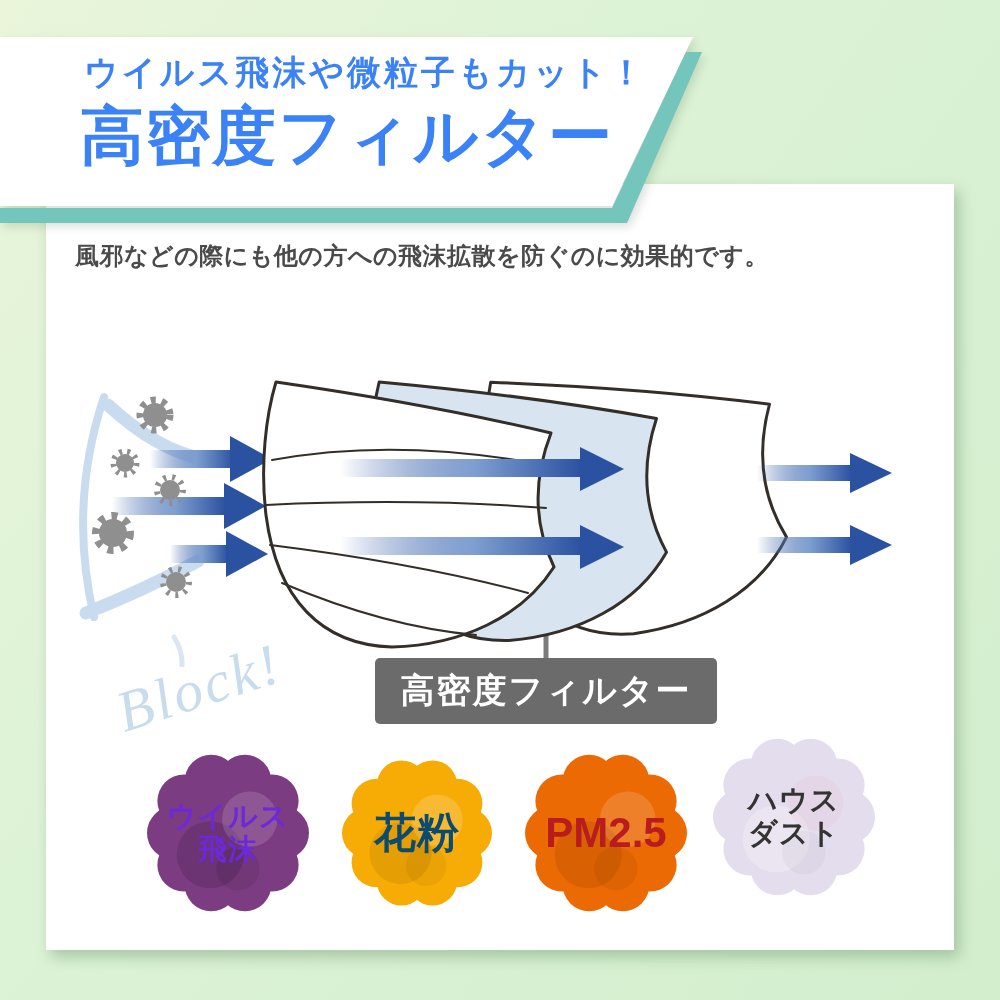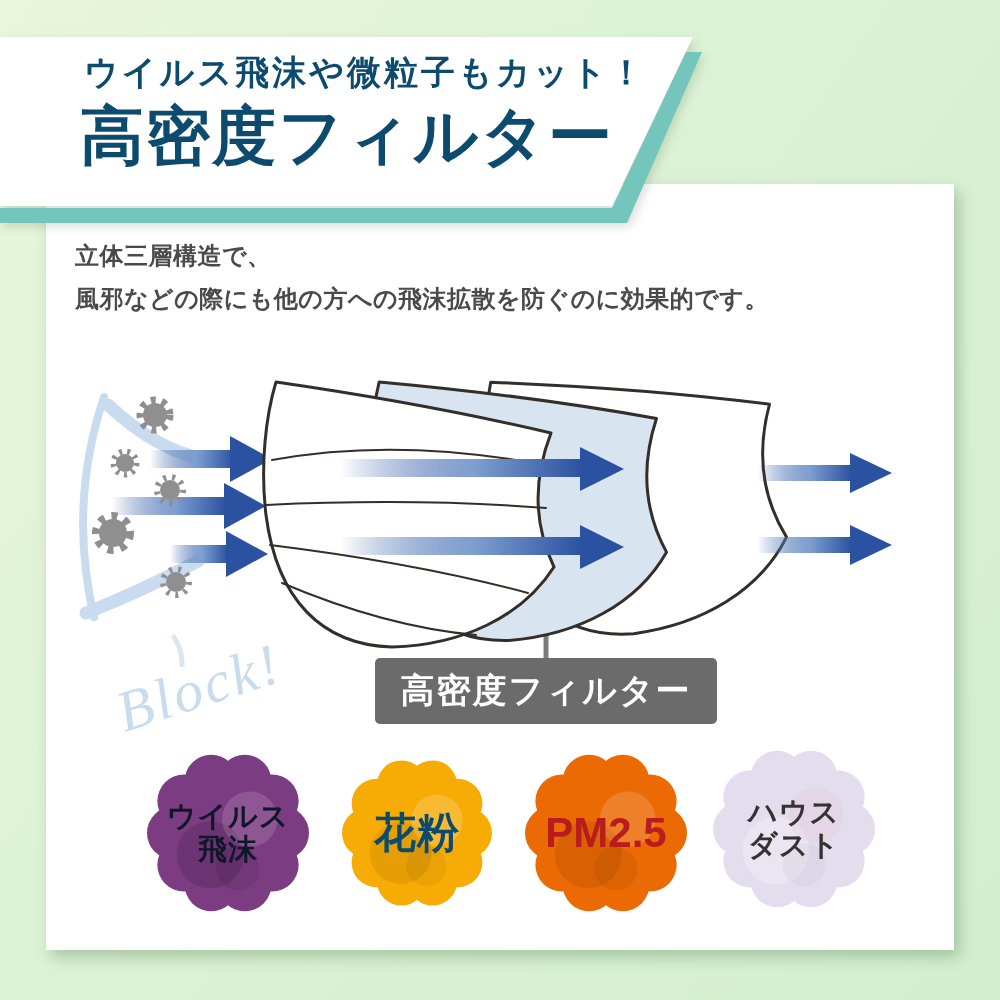--- a/index.html
+++ b/index.html
@@ -8,21 +8,21 @@
     font-family:"Liberation Sans","DejaVu Sans",sans-serif;
     background:linear-gradient(125deg,#eaf5da 0%,#ddf3d6 38%,#d2eecd 100%);
   }
   .card{
     position:absolute;left:46px;top:184px;width:908px;height:766px;
     background:#ffffff;box-shadow:5px 7px 14px rgba(105,145,105,.45);
   }
   
   .header-svg{position:absolute;left:0;top:0;width:1000px;height:240px;
     filter:drop-shadow(3px 4px 5px rgba(60,90,60,.18));}
-  .header-text{position:absolute;left:84px;top:52px;color:#0c4a6e;}
+  .header-text{position:absolute;left:84px;top:52px;color:#3b82f6;}
   .subtitle{font-size:34px;font-weight:bold;letter-spacing:3px;line-height:1.2;}
   .title{font-size:64px;font-weight:bold;letter-spacing:2px;line-height:1.1;margin-top:8px;margin-left:-4px;}
   
   .desc{position:absolute;left:29px;top:50px;width:860px;color:#4a4a4a;
     font-size:24px;line-height:1.8;font-weight:bold;letter-spacing:.5px;}
   
   .illus{position:absolute;left:0;top:171px;width:908px;height:312px;}
   .filter-label{
     position:absolute;left:329px;top:474px;width:342px;height:66px;
     background:#6b6b6b;border-radius:5px;color:#ffffff;
@@ -39,35 +39,34 @@
   .badge{position:absolute;width:162px;height:162px;}
   .badge svg{position:absolute;left:0;top:0;width:100%;height:100%;}
   .badge .label{
     position:absolute;left:0;top:0;width:100%;height:100%;
     display:flex;flex-direction:column;align-items:center;justify-content:center;
     text-align:center;line-height:1.15;letter-spacing:1px;
   }
   .badge-1{left:101px;top:568px;}
   .badge-2{left:296px;top:574px;width:150px;height:150px;}
   .badge-3{left:479px;top:568px;}
-  .badge-4{left:667px;top:564px;}
-  .badge-1 .label{color:#0f172a;font-size:29px;font-weight:bold;}
+  .badge-4{left:667px;top:552px;}
+  .badge-1 .label{color:#6d28d9;font-size:29px;font-weight:bold;}
   .badge-2 .label{color:#0c4a6e;font-size:42px;font-weight:bold;}
   .badge-3 .label{color:#b91c1c;font-size:42px;font-weight:bold;letter-spacing:0;}
   .badge-4 .label{color:#333333;font-size:29px;font-weight:bold;}
 </style>
 </head>
 <body>
 
 <div class="page">
 
   <div class="card">
 
     <div class="desc">
-      <div>立体三層構造で、</div>
       <div>風邪などの際にも他の方への飛沫拡散を防ぐのに効果的です。</div>
     </div>
 
     <svg class="illus" viewBox="0 0 908 312">
       <defs>
         <linearGradient id="tg" x1="0" y1="0" x2="1" y2="0">
           <stop offset="0" stop-color="#2b51a1" stop-opacity="0"></stop>
           <stop offset="0.55" stop-color="#7f9fd0"></stop>
           <stop offset="1" stop-color="#2b51a1"></stop>
         </linearGradient>

